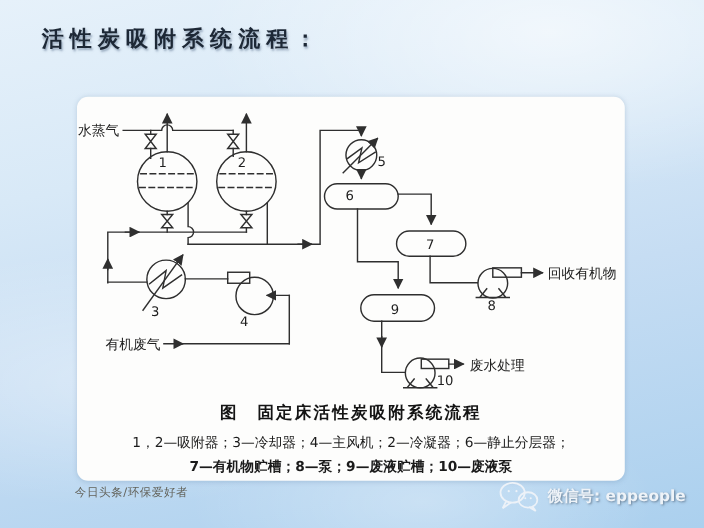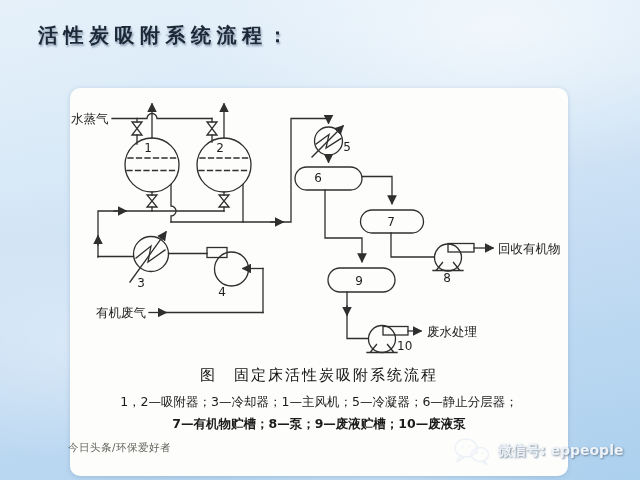--- a/index.html
+++ b/index.html
@@ -13,28 +13,28 @@
       linear-gradient(168deg,#e6f1fa 0%,#d8e9f7 30%,#c6ddf3 58%,#abd0ee 100%);
   }
   .title{
     position:absolute;left:38px;top:24px;margin:0;
     font-family:"DejaVu Serif",serif;font-size:20px;font-weight:bold;
     letter-spacing:5.5px;color:#1d2836;line-height:1.15;
     text-shadow:1px 2px 2px rgba(125,145,170,.75);
     -webkit-box-reflect: below -16px linear-gradient(transparent 58%, rgba(0,0,0,.28));
   }
   .panel{
-    position:absolute;left:70px;top:88px;width:498px;height:388px;
+    position:absolute;left:70px;top:88px;width:498px;height:349px;
     background:#fdfdfc;border-radius:10px;
     box-shadow:0 1px 5px rgba(90,125,160,.28);
   }
   .panel svg.diagram{position:absolute;left:0;top:0;}
   .caption{
     position:absolute;left:0;right:0;top:278px;text-align:center;
-    font-size:15px;font-weight:normal;color:#141414;letter-spacing:2px;
+    font-size:15px;font-weight:bold;color:#141414;letter-spacing:2px;
   }
   .legend{position:absolute;left:0;right:0;text-align:center;color:#1b1b1b;font-size:12.5px;}
   .legend.l1{top:306px;}
   .legend.l2{top:328px;font-weight:bold;}
   .credit{position:absolute;left:38px;top:441px;font-size:10.5px;color:#63635b;letter-spacing:.5px;margin-left:30px;}
   .wechat{
     position:absolute;left:452px;top:436px;display:flex;align-items:center;gap:8px;
     color:#eef3f8;font-size:14px;font-weight:bold;
     text-shadow:1px 1px 2px rgba(95,118,140,.85);
   }
@@ -185,21 +185,21 @@
           <text x="318" y="182">6</text>
           <text x="391" y="226">7</text>
           <text x="447" y="282">8</text>
           <text x="359" y="285">9</text>
           <text x="397" y="350" text-anchor="start">10</text>
         </g>
       </g>
     </svg>
 
     <div class="caption">图　固定床活性炭吸附系统流程</div>
-    <div class="legend l1">1，2—吸附器；3—冷却器；1—主风机；5—冷凝器；6—静止分层器；</div>
+    <div class="legend l1">1，2—吸附器；3—冷却器；4—主风机；2—冷凝器；6—静止分层器；</div>
     <div class="legend l2">7—有机物贮槽；8—泵；9—废液贮槽；10—废液泵</div>
   </div>
 
   <div class="credit">今日头条/环保爱好者</div>
 
   <div class="wechat">
     <svg width="38" height="30" viewBox="0 0 38 30" fill="none" stroke="#edf2f8" stroke-width="1.6">
       <ellipse cx="14" cy="12" rx="11" ry="9"></ellipse>
       <path d="M8,20 L5,26 L13,20.5"></path>
       <ellipse cx="28" cy="18.5" rx="8.5" ry="7"></ellipse>

